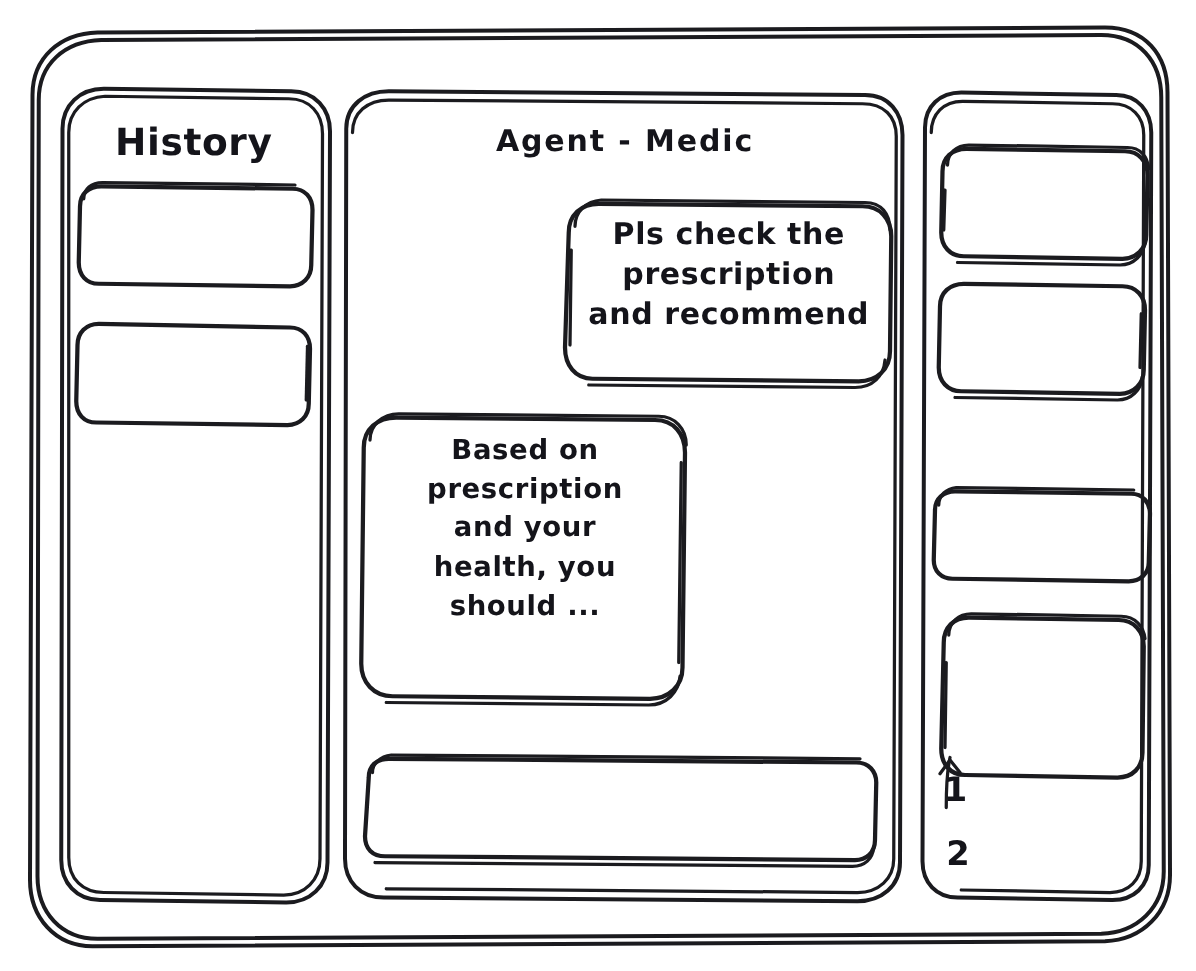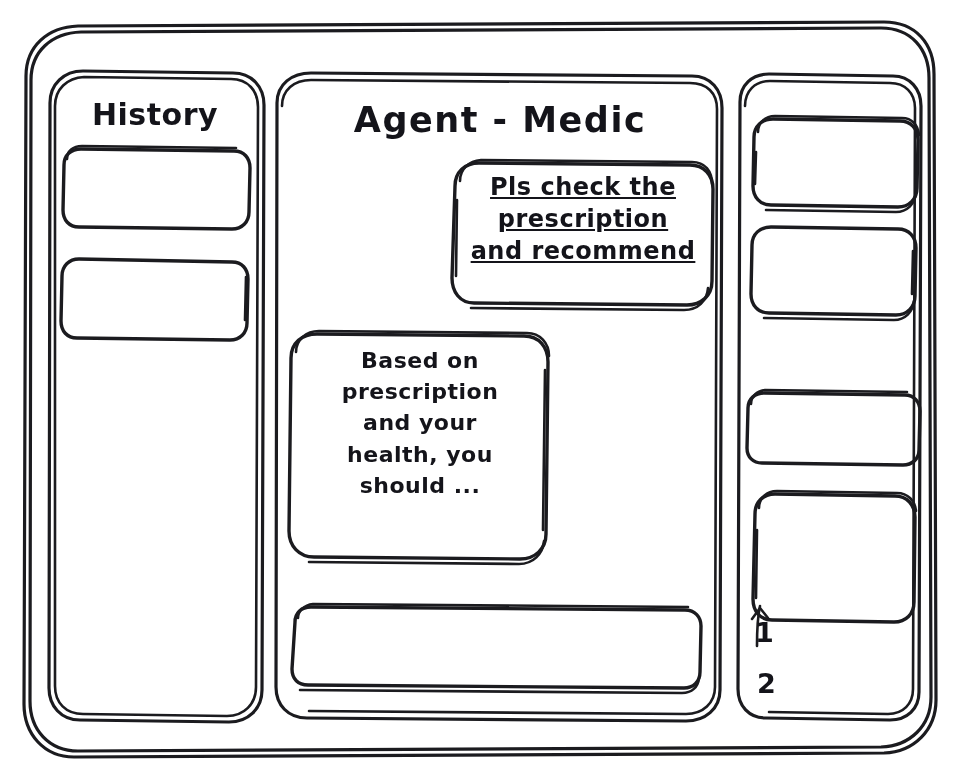--- a/index.html
+++ b/index.html
@@ -34,23 +34,23 @@
     font-family:"DejaVu Sans","Liberation Sans",sans-serif;
     font-weight:700;
     letter-spacing:.5px;
     text-align:center;
     line-height:1.28;
     white-space:pre-line;
     user-select:none;
   }
 
   #panel-history-title{left:60px;top:96px;width:190px;font-size:30px;}
-  #panel-agent-title{left:300px;top:98px;width:400px;font-size:35px;letter-spacing:1.5px;}
+  #panel-agent-title{left:300px;top:98px;width:400px;font-size:24px;letter-spacing:1.5px;}
 
-  #bubble-user-text{left:458px;top:172px;width:250px;font-size:24px;line-height:1.33;text-decoration:underline;}
+  #bubble-user-text{left:458px;top:172px;width:250px;font-size:24px;line-height:1.33;}
   #bubble-agent-text{left:296px;top:345px;width:248px;font-size:22px;line-height:1.42;}
 
   .ref{position:absolute;font-size:27px;font-weight:700;color:#14141a;}
   #ref-1{left:755px;top:617px;}
   #ref-2{left:757px;top:668px;}
 </style>
 </head>
 <body>
 
 <div id="stage">

